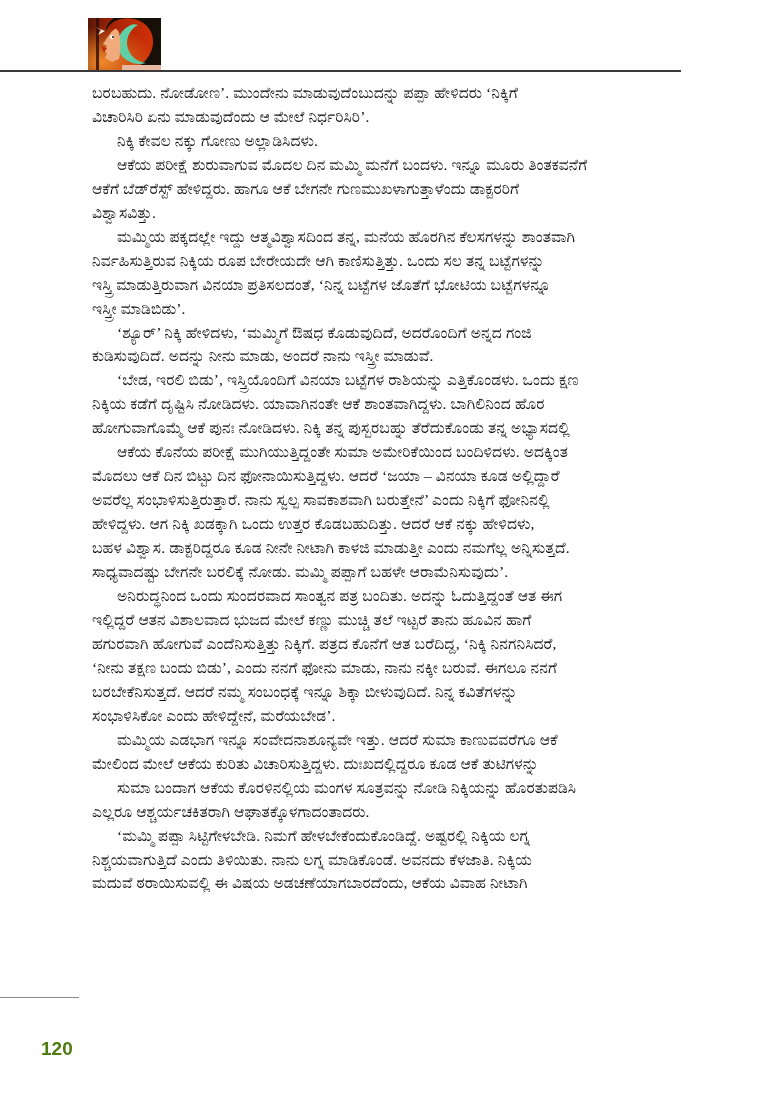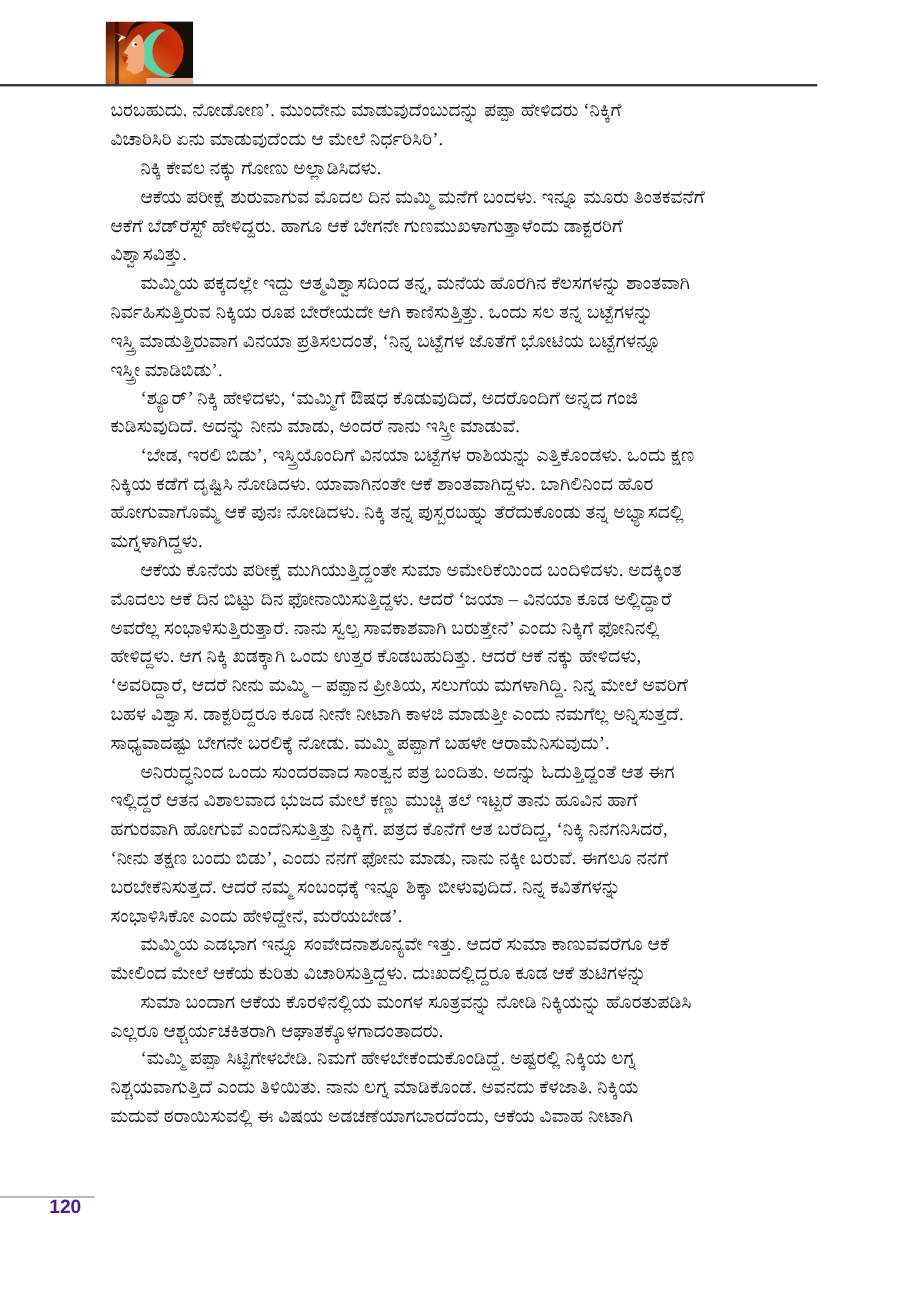--- a/index.html
+++ b/index.html
@@ -46,25 +46,25 @@
     position: absolute;
     left: 0;
     top: 997px;
     width: 79px;
     height: 1px;
     background: #8a8a8a;
   }
   .page-number {
     position: absolute;
     left: 41px;
-    top: 998px;
+    top: 1038px;
     font-family: "Liberation Sans", "DejaVu Sans", sans-serif;
     font-weight: 700;
-    font-size: 16px;
-    color: #4c1d95;
+    font-size: 19px;
+    color: #4d7c0f;
   }
 </style>
 </head>
 <body>
 
 <div class="page">
 
   <div class="logo">
     <svg viewBox="0 0 73 52" xmlns="http://www.w3.org/2000/svg">
       <defs>
@@ -115,28 +115,26 @@
       <div class="line">ಇಸ್ತ್ರೀ ಮಾಡಿಬಿಡು’.</div>
     </div>
     <div class="para indent">
       <div class="line">‘ಶ್ಯೂರ್’ ನಿಕ್ಕಿ ಹೇಳಿದಳು, ‘ಮಮ್ಮಿಗೆ ಔಷಧ ಕೊಡುವುದಿದೆ, ಅದರೊಂದಿಗೆ ಅನ್ನದ ಗಂಜಿ</div>
       <div class="line">ಕುಡಿಸುವುದಿದೆ. ಅದನ್ನು ನೀನು ಮಾಡು, ಅಂದರೆ ನಾನು ಇಸ್ತ್ರೀ ಮಾಡುವೆ.</div>
     </div>
     <div class="para indent">
       <div class="line">‘ಬೇಡ, ಇರಲಿ ಬಿಡು’, ಇಸ್ತ್ರಿಯೊಂದಿಗೆ ವಿನಯಾ ಬಟ್ಟೆಗಳ ರಾಶಿಯನ್ನು ಎತ್ತಿಕೊಂಡಳು. ಒಂದು ಕ್ಷಣ</div>
       <div class="line">ನಿಕ್ಕಿಯ ಕಡೆಗೆ ದೃಷ್ಟಿಸಿ ನೋಡಿದಳು. ಯಾವಾಗಿನಂತೇ ಆಕೆ ಶಾಂತವಾಗಿದ್ದಳು. ಬಾಗಿಲಿನಿಂದ ಹೊರ</div>
       <div class="line">ಹೋಗುವಾಗೊಮ್ಮೆ ಆಕೆ ಪುನಃ ನೋಡಿದಳು. ನಿಕ್ಕಿ ತನ್ನ ಪುಸ್ಬರಬಹ್ನು ತೆರೆದುಕೊಂಡು ತನ್ನ ಅಭ್ಯಾಸದಲ್ಲಿ</div>
-      <div class="line">ಮಗ್ನಳಾಗಿದ್ದಳು.</div>
     </div>
     <div class="para indent">
       <div class="line">ಆಕೆಯ ಕೊನೆಯ ಪರೀಕ್ಷೆ ಮುಗಿಯುತ್ತಿದ್ದಂತೇ ಸುಮಾ ಅಮೇರಿಕೆಯಿಂದ ಬಂದಿಳಿದಳು. ಅದಕ್ಕಿಂತ</div>
       <div class="line">ಮೊದಲು ಆಕೆ ದಿನ ಬಿಟ್ಟು ದಿನ ಫೋನಾಯಿಸುತ್ತಿದ್ದಳು. ಆದರೆ ‘ಜಯಾ – ವಿನಯಾ ಕೂಡ ಅಲ್ಲಿದ್ದಾರೆ</div>
       <div class="line">ಅವರೆಲ್ಲ ಸಂಭಾಳಿಸುತ್ತಿರುತ್ತಾರೆ. ನಾನು ಸ್ವಲ್ಪ ಸಾವಕಾಶವಾಗಿ ಬರುತ್ತೇನೆ’ ಎಂದು ನಿಕ್ಕಿಗೆ ಫೋನಿನಲ್ಲಿ</div>
       <div class="line">ಹೇಳಿದ್ದಳು. ಆಗ ನಿಕ್ಕಿ ಖಡಕ್ಕಾಗಿ ಒಂದು ಉತ್ತರ ಕೊಡಬಹುದಿತ್ತು. ಆದರೆ ಆಕೆ ನಕ್ಕು ಹೇಳಿದಳು,</div>
-      <div class="line">‘ಅವರಿದ್ದಾರೆ, ಆದರೆ ನೀನು ಮಮ್ಮಿ – ಪಪ್ಪಾನ ಪ್ರೀತಿಯ, ಸಲುಗೆಯ ಮಗಳಾಗಿದ್ದಿ. ನಿನ್ನ ಮೇಲೆ ಅವರಿಗೆ</div>
       <div class="line">ಬಹಳ ವಿಶ್ವಾಸ. ಡಾಕ್ಟರಿದ್ದರೂ ಕೂಡ ನೀನೇ ನೀಟಾಗಿ ಕಾಳಜಿ ಮಾಡುತ್ತೀ ಎಂದು ನಮಗೆಲ್ಲ ಅನ್ನಿಸುತ್ತದೆ.</div>
       <div class="line">ಸಾಧ್ಯವಾದಷ್ಟು ಬೇಗನೇ ಬರಲಿಕ್ಕೆ ನೋಡು. ಮಮ್ಮಿ ಪಪ್ಪಾಗೆ ಬಹಳೇ ಆರಾಮೆನಿಸುವುದು’.</div>
     </div>
     <div class="para indent">
       <div class="line">ಅನಿರುದ್ಧನಿಂದ ಒಂದು ಸುಂದರವಾದ ಸಾಂತ್ವನ ಪತ್ರ ಬಂದಿತು. ಅದನ್ನು ಓದುತ್ತಿದ್ದಂತೆ ಆತ ಈಗ</div>
       <div class="line">ಇಲ್ಲಿದ್ದರೆ ಆತನ ವಿಶಾಲವಾದ ಭುಜದ ಮೇಲೆ ಕಣ್ಣು ಮುಚ್ಚಿ ತಲೆ ಇಟ್ಟರೆ ತಾನು ಹೂವಿನ ಹಾಗೆ</div>
       <div class="line">ಹಗುರವಾಗಿ ಹೋಗುವೆ ಎಂದೆನಿಸುತ್ತಿತ್ತು ನಿಕ್ಕಿಗೆ. ಪತ್ರದ ಕೊನೆಗೆ ಆತ ಬರೆದಿದ್ದ, ‘ನಿಕ್ಕಿ ನಿನಗನಿಸಿದರೆ,</div>
       <div class="line">‘ನೀನು ತಕ್ಷಣ ಬಂದು ಬಿಡು’, ಎಂದು ನನಗೆ ಫೋನು ಮಾಡು, ನಾನು ನಕ್ಕೀ ಬರುವೆ. ಈಗಲೂ ನನಗೆ</div>
       <div class="line">ಬರಬೇಕೆನಿಸುತ್ತದೆ. ಆದರೆ ನಮ್ಮ ಸಂಬಂಧಕ್ಕೆ ಇನ್ನೂ ಶಿಕ್ಕಾ ಬೀಳುವುದಿದೆ. ನಿನ್ನ ಕವಿತೆಗಳನ್ನು</div>
       <div class="line">ಸಂಭಾಳಿಸಿಕೋ ಎಂದು ಹೇಳಿದ್ದೇನೆ, ಮರೆಯಬೇಡ’.</div>

